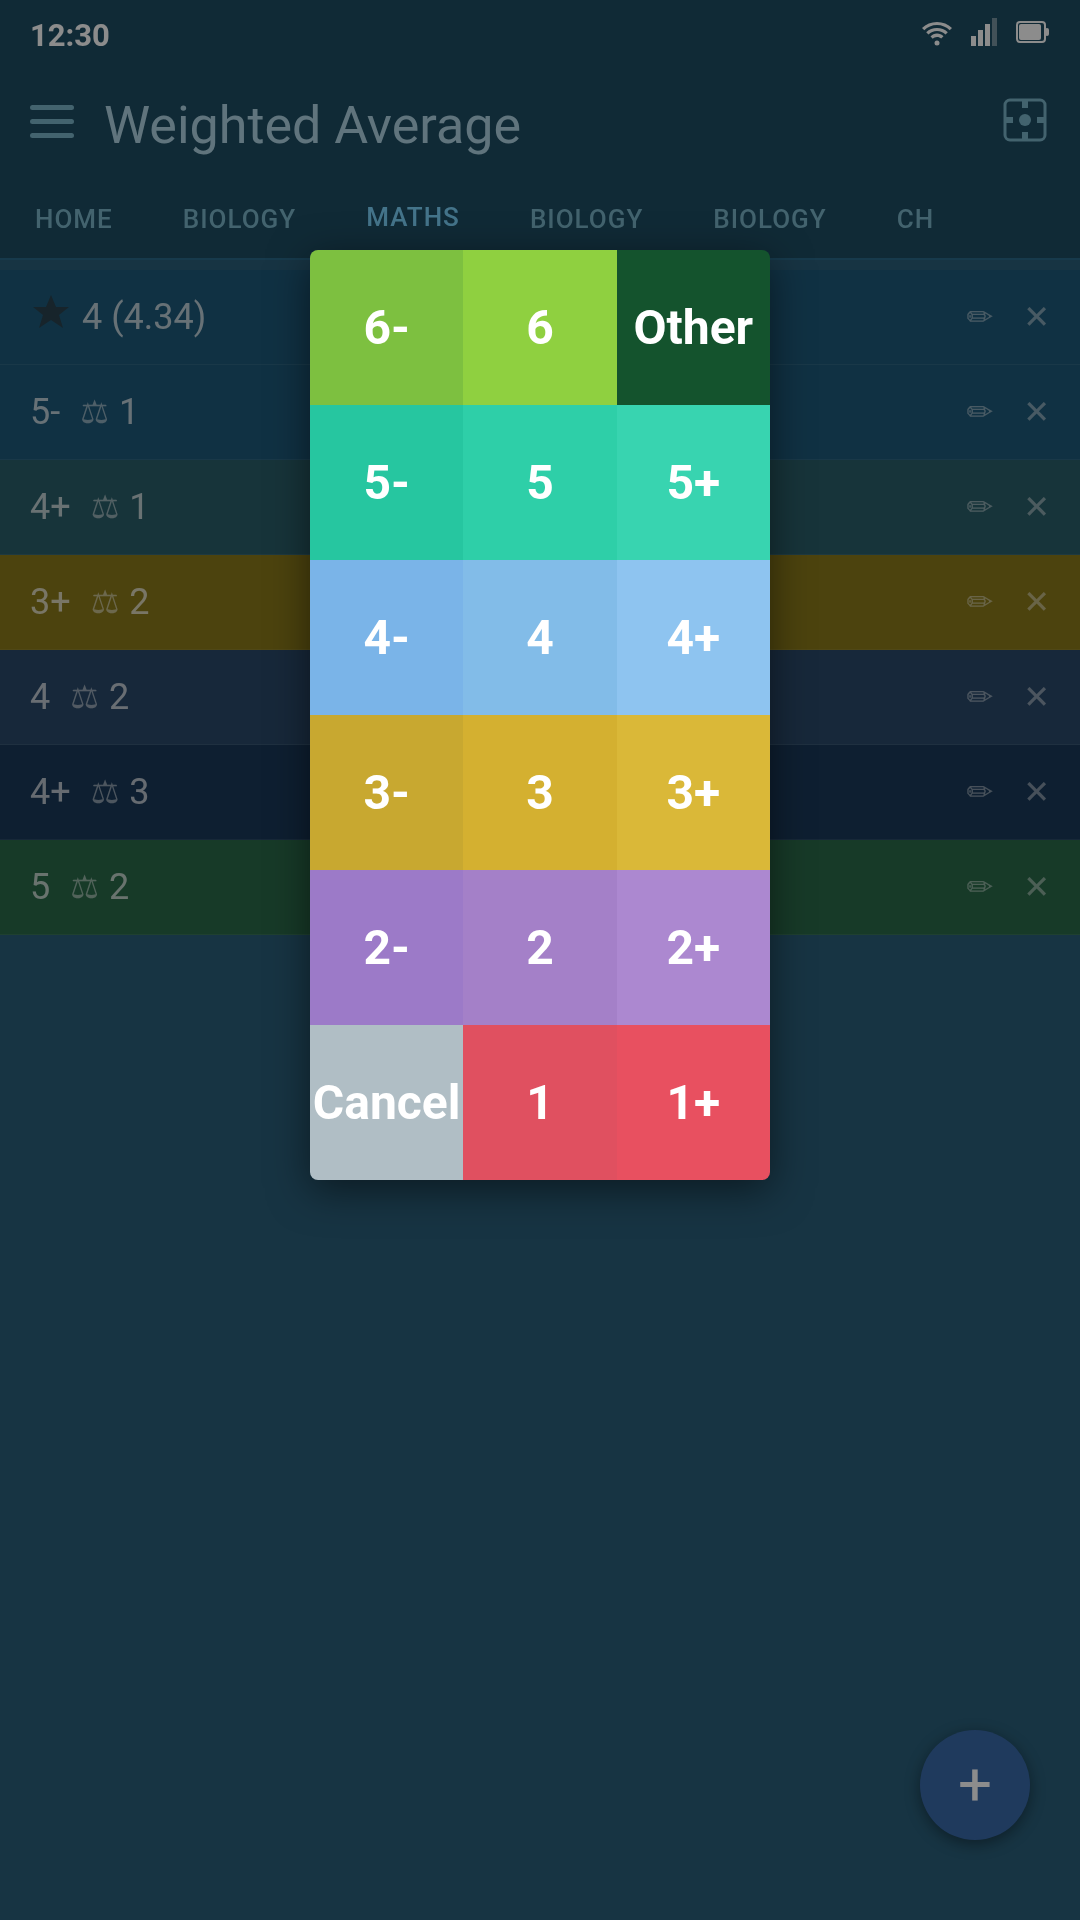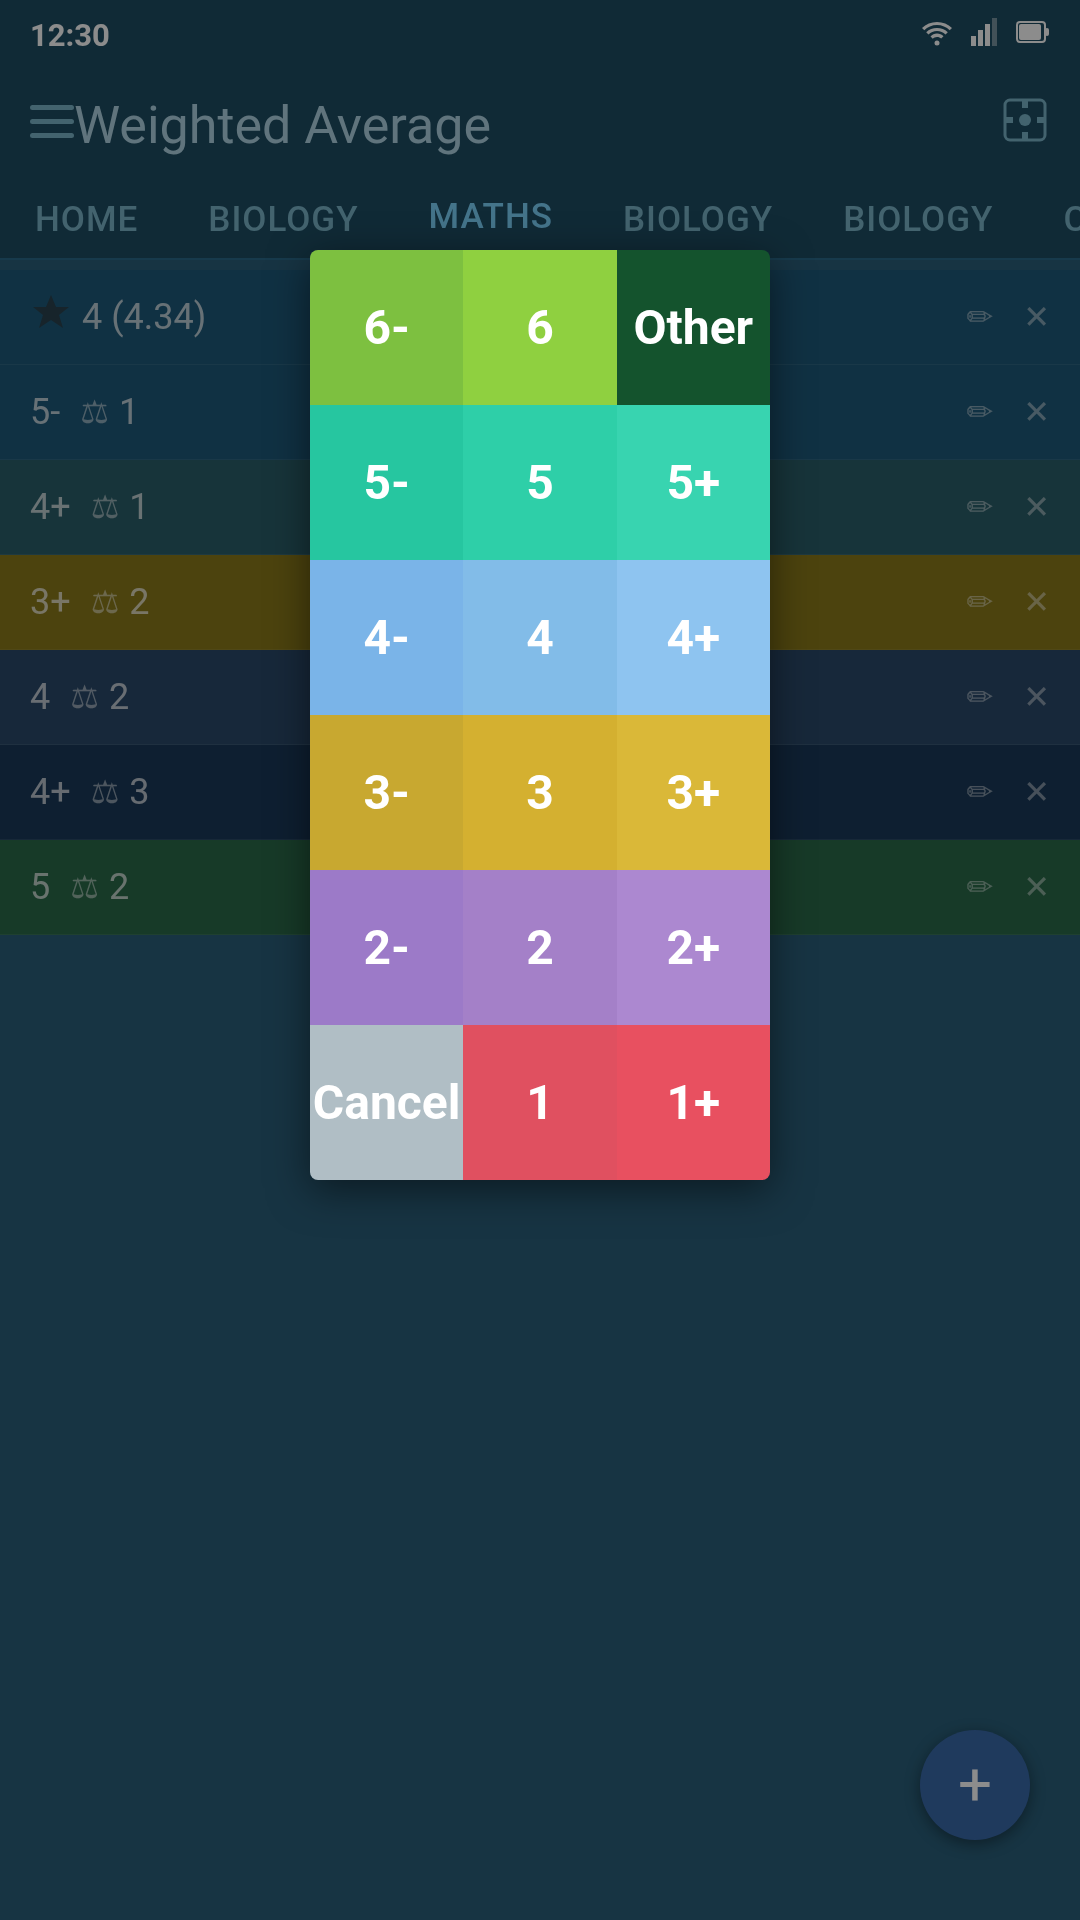--- a/index.html
+++ b/index.html
@@ -51,40 +51,41 @@
     .hamburger-icon {
       color: #7ab4c8;
       font-size: 40px;
       cursor: pointer;
     }
     .app-title {
       color: #b0d4e3;
       font-size: 52px;
       font-weight: 400;
       flex: 1;
+      margin-left: 30px;
     }
     .settings-icon {
       color: #7ab4c8;
       font-size: 40px;
       cursor: pointer;
     }
 
     
     .tabs {
       width: 100%;
       height: 80px;
       background-color: #1e4d63;
       display: flex;
       align-items: center;
       border-bottom: 2px solid #2a6a8a;
       overflow: hidden;
     }
     .tab {
       color: #7ab4c8;
-      font-size: 35px;
+      font-size: 26px;
       padding: 0 35px;
       height: 100%;
       display: flex;
       align-items: center;
       cursor: pointer;
       letter-spacing: 1px;
       font-weight: 500;
     }
     .tab.active {
       color: #7dd3fc;

